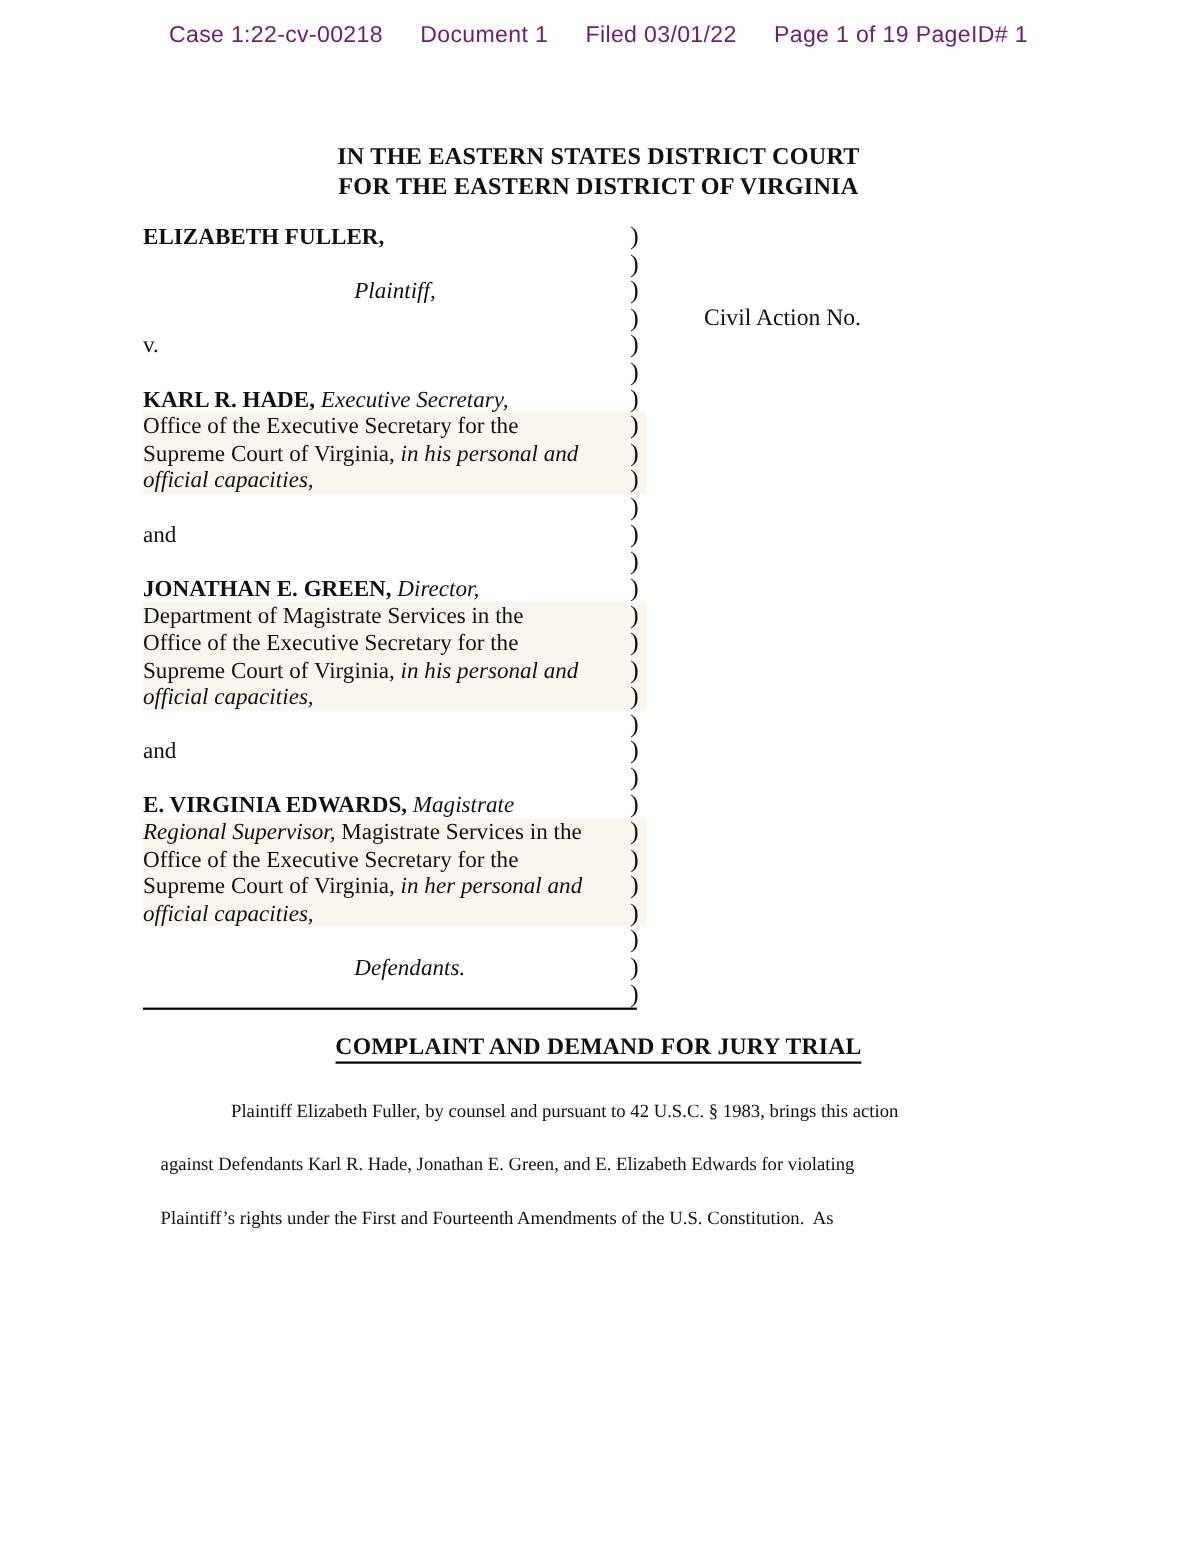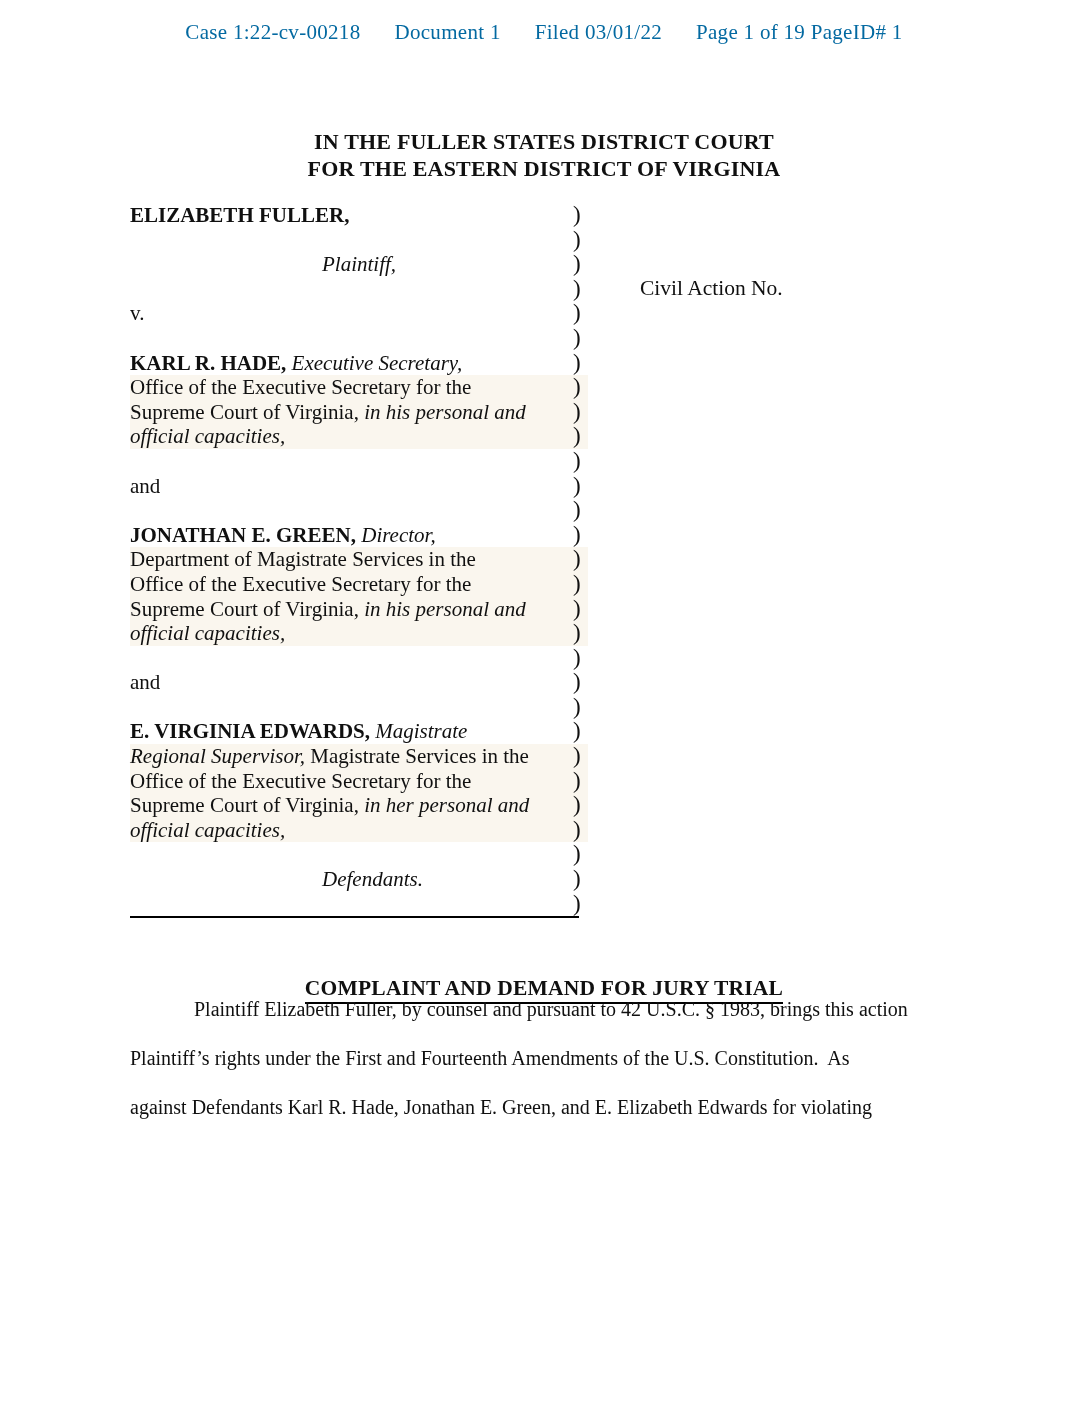--- a/index.html
+++ b/index.html
@@ -75,51 +75,51 @@
   .civil {
     position: absolute;
     left: 640px; top: 276px;
     font-size: 21.5px;
     line-height: 24.6px;
   }
 
   
   .doc-title {
     position: absolute;
-    top: 976px; left: 0; width: 100%;
+    top: 939px; left: 0; width: 100%;
     text-align: center;
     font-size: 21.5px;
     font-weight: 700;
     letter-spacing: 0.2px;
   }
   .doc-title .u { border-bottom: 2.5px solid #000; padding-bottom: 2px; }
 
   
   .body-par {
     position: absolute;
-    left: 130px; top: 985px;
-    font-size: 20px;
+    left: 146px; top: 985px;
+    font-size: 17px;
   }
   .bline { height: 49px; line-height: 49px; white-space: pre; }
   .bline:first-child { padding-left: 64px; }
 </style>
 </head>
 <body>
 
 <div class="page" style="background: rgb(255, 255, 255); color: rgb(16, 16, 16);">
 
-  <div class="stamp" style="color: #0369a1; font-family: Liberation Serif, serif;">
+  <div class="stamp" style="color: #701a75;">
     <span>Case 1:22-cv-00218</span>
     <span>Document 1</span>
     <span>Filed 03/01/22</span>
     <span>Page 1 of 19 PageID# 1</span>
   </div>
 
   <div class="court">
-    <div>IN THE FULLER STATES DISTRICT COURT</div>
+    <div>IN THE EASTERN STATES DISTRICT COURT</div>
     <div>FOR THE EASTERN DISTRICT OF VIRGINIA</div>
   </div>
 
   <div class="caption">
       <div class="crow"><span class="seg b">ELIZABETH FULLER,</span><span class="paren">)</span></div>
       <div class="crow"><span class="paren">)</span></div>
       <div class="crow ind"><span class="seg bi">Plaintiff,</span><span class="paren">)</span></div>
       <div class="crow"><span class="paren">)</span></div>
       <div class="crow"><span class="seg r">v.</span><span class="paren">)</span></div>
       <div class="crow"><span class="paren">)</span></div>
@@ -151,17 +151,17 @@
   <div class="civil">Civil Action No.</div>
 
   <div class="cap-rule"></div>
 
   <div class="doc-title">
     <span class="u">COMPLAINT AND DEMAND FOR JURY TRIAL</span>
   </div>
 
   <div class="body-par">
     <div class="bline">Plaintiff Elizabeth Fuller, by counsel and pursuant to 42 U.S.C. § 1983, brings this action</div>
+    <div class="bline">against Defendants Karl R. Hade, Jonathan E. Green, and E. Elizabeth Edwards for violating</div>
     <div class="bline">Plaintiff’s rights under the First and Fourteenth Amendments of the U.S. Constitution.  As</div>
-    <div class="bline">against Defendants Karl R. Hade, Jonathan E. Green, and E. Elizabeth Edwards for violating</div>
   </div>
 
 </div>
 
 </body></html>

